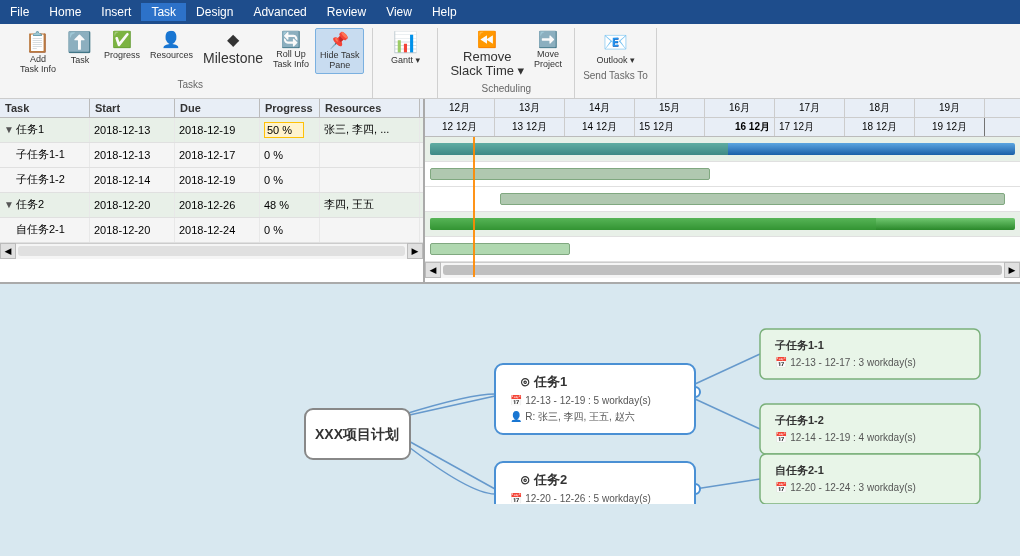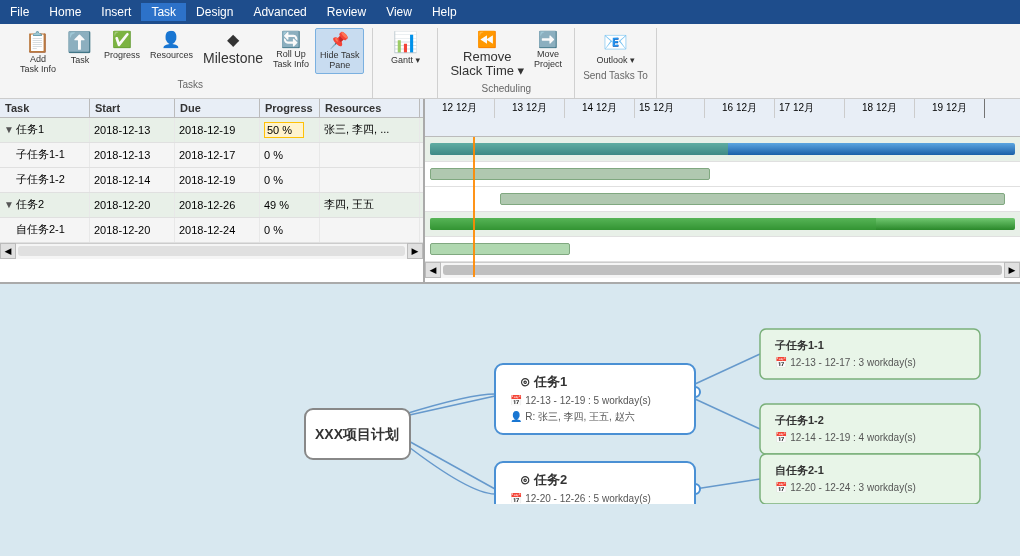--- a/index.html
+++ b/index.html
@@ -171,21 +171,21 @@
         <div class="gantt-cell col-start">2018-12-14</div>
         <div class="gantt-cell col-due">2018-12-19</div>
         <div class="gantt-cell col-progress">0 %</div>
         <div class="gantt-cell col-resources"></div>
       </div>
 
       <div class="gantt-row summary">
         <div class="gantt-cell col-task"><span class="expand-icon">▼</span>任务2</div>
         <div class="gantt-cell col-start">2018-12-20</div>
         <div class="gantt-cell col-due">2018-12-26</div>
-        <div class="gantt-cell col-progress">49 %</div>
+        <div class="gantt-cell col-progress">48 %</div>
         <div class="gantt-cell col-resources">李四, 王五</div>
       </div>
 
       <div class="gantt-row sub">
         <div class="gantt-cell col-task task-indent">自任务2-1</div>
         <div class="gantt-cell col-start">2018-12-20</div>
         <div class="gantt-cell col-due">2018-12-24</div>
         <div class="gantt-cell col-progress">0 %</div>
         <div class="gantt-cell col-resources"></div>
       </div>
@@ -193,26 +193,36 @@
       <div style="height:16px; background:#f5f5f5; border-top:1px solid #ccc; display:flex; align-items:center;">
         <div style="width:16px; height:16px; background:#e0e0e0; border:1px solid #bbb; display:flex; align-items:center; justify-content:center; font-size:9px; flex-shrink:0;">◀</div>
         <div style="flex:1; height:10px; background:#e0e0e0; border-radius:3px; margin:0 2px;"></div>
         <div style="width:16px; height:16px; background:#e0e0e0; border:1px solid #bbb; display:flex; align-items:center; justify-content:center; font-size:9px; flex-shrink:0;">▶</div>
       </div>
     </div>
 
     <div class="gantt-chart">
 
       <div style="background:#e8eef6; border-bottom:1px solid #bbb; height:38px; display:flex; flex-direction:column;">
+        <div style="display:flex; height:19px; border-bottom:1px solid #ccc;">
+          <div style="min-width:70px; border-right:1px solid #ccc; padding:2px 4px; font-size:10px; text-align:center;">12月</div>
+          <div style="min-width:70px; border-right:1px solid #ccc; padding:2px 4px; font-size:10px; text-align:center;">13月</div>
+          <div style="min-width:70px; border-right:1px solid #ccc; padding:2px 4px; font-size:10px; text-align:center;">14月</div>
+          <div style="min-width:70px; border-right:1px solid #ccc; padding:2px 4px; font-size:10px; text-align:center;">15月</div>
+          <div style="min-width:70px; border-right:1px solid #ccc; padding:2px 4px; font-size:10px; text-align:center;">16月</div>
+          <div style="min-width:70px; border-right:1px solid #ccc; padding:2px 4px; font-size:10px; text-align:center;">17月</div>
+          <div style="min-width:70px; border-right:1px solid #ccc; padding:2px 4px; font-size:10px; text-align:center;">18月</div>
+          <div style="min-width:70px; border-right:1px solid #ccc; padding:2px 4px; font-size:10px; text-align:center;">19月</div>
+        </div>
         <div style="display:flex; height:19px;">
           <div style="min-width:70px; border-right:1px solid #ccc; padding:2px 4px; font-size:10px; text-align:center;">12 12月</div>
           <div style="min-width:70px; border-right:1px solid #ccc; padding:2px 4px; font-size:10px; text-align:center;">13 12月</div>
           <div style="min-width:70px; border-right:1px solid #ccc; padding:2px 4px; font-size:10px; text-align:center;">14 12月</div>
           <div style="min-width:70px; border-right:1px solid #ccc; padding:2px 4px; font-size:10px; text-align:left;">15 12月</div>
-          <div style="min-width:70px; border-right:1px solid #ccc; padding:2px 4px; font-size:10px; text-align:center;">16 12月</div>
+          <div style="min-width:70px; border-right:1px solid #ccc; padding:2px 4px; font-size:10px; text-align:right;font-weight:bold;">16 12月</div>
           <div style="min-width:70px; border-right:1px solid #ccc; padding:2px 4px; font-size:10px; text-align:left;">17 12月</div>
           <div style="min-width:70px; border-right:1px solid #ccc; padding:2px 4px; font-size:10px; text-align:center;">18 12月</div>
           <div style="min-width:70px; border-right:1px solid #737373; padding:2px 4px; font-size:10px; text-align:center;">19 12月</div>
         </div>
       </div>
 
       <div style="position:relative; width:100%; background:white;">
 
         <div style="position:absolute; width:2px; background:#ff8800; top:0; height:140px; left:48px; opacity:0.9; z-index:10;"></div>
 

